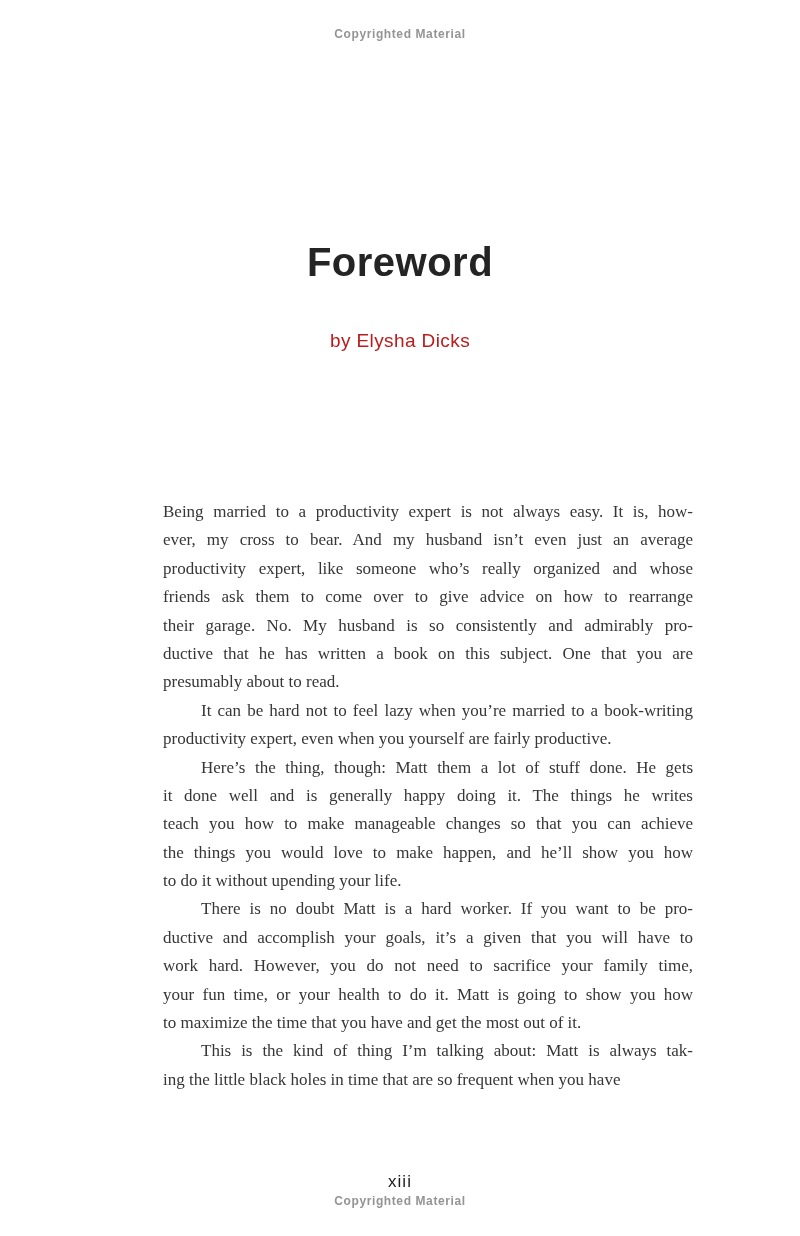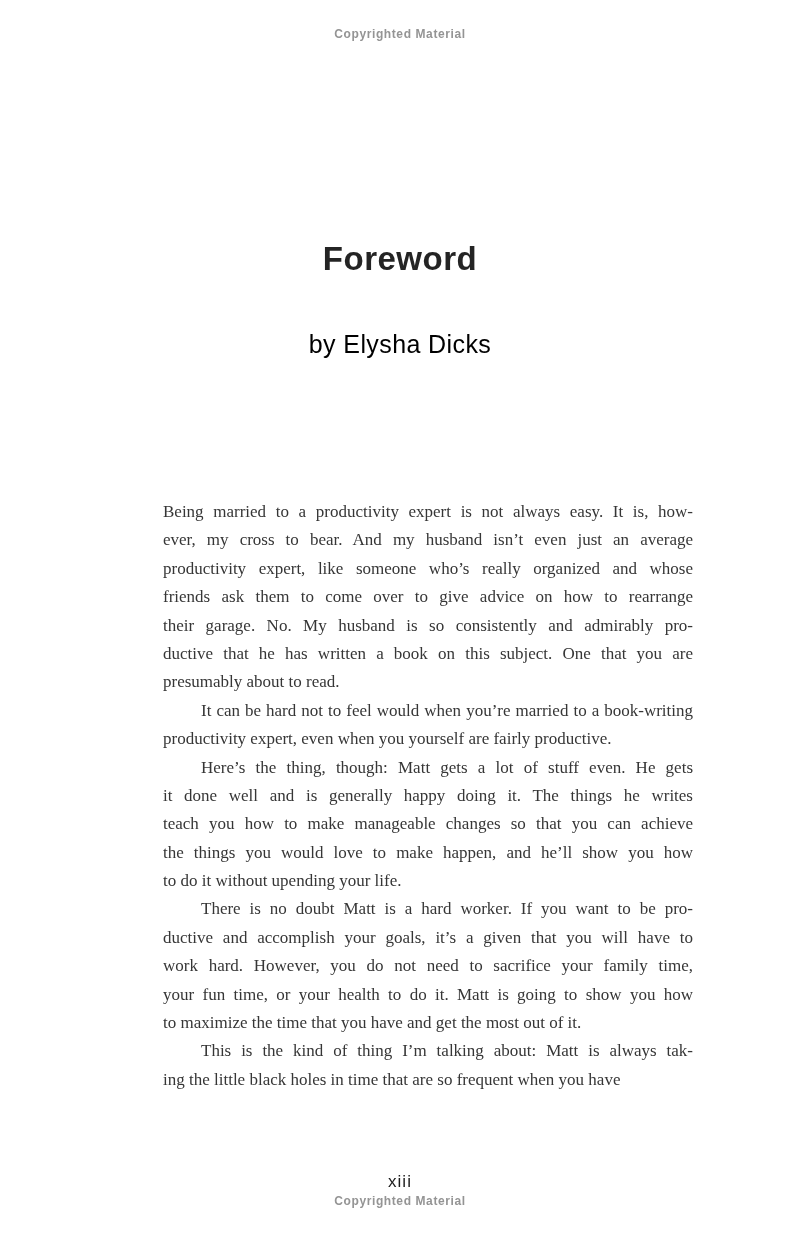--- a/index.html
+++ b/index.html
@@ -32,36 +32,36 @@
   }
   .copyright.top { top: 27px; }
   .copyright.bottom { top: 1194px; }
   .title {
     position: absolute;
     top: 240px;
     left: 0;
     width: 100%;
     text-align: center;
     font-family: "Liberation Sans", "DejaVu Sans", sans-serif;
-    font-size: 33px;
+    font-size: 40px;
     font-weight: 700;
     letter-spacing: 0.5px;
     color: var(--heading);
   }
   .byline {
     position: absolute;
     top: 330px;
     left: 0;
     width: 100%;
     text-align: center;
     font-family: "Liberation Sans", "DejaVu Sans", sans-serif;
-    font-size: 25px;
+    font-size: 19px;
     font-weight: 400;
     letter-spacing: 0.4px;
-    color: #000000;
+    color: #b91c1c;
   }
   .body-text {
     position: absolute;
     top: 498px;
     left: 115px;
     width: 578px;
     font-family: "Liberation Serif", "DejaVu Serif", serif;
     font-size: 17px;
     line-height: 28.4px;
     color: var(--body-text);
@@ -100,23 +100,23 @@
   <div class="byline">by Elysha Dicks</div>
 
   <div class="body-text">
       <div class="line">Being married to a productivity expert is not always easy. It is, how-</div>
       <div class="line">ever, my cross to bear. And my husband isn’t even just an average</div>
       <div class="line">productivity expert, like someone who’s really organized and whose</div>
       <div class="line">friends ask them to come over to give advice on how to rearrange</div>
       <div class="line">their garage. No. My husband is so consistently and admirably pro-</div>
       <div class="line">ductive that he has written a book on this subject. One that you are</div>
       <div class="line last">presumably about to read.</div>
-      <div class="line indent">It can be hard not to feel would when you’re married to a book-writing</div>
+      <div class="line indent">It can be hard not to feel lazy when you’re married to a book-writing</div>
       <div class="line last">productivity expert, even when you yourself are fairly productive.</div>
-      <div class="line indent">Here’s the thing, though: Matt gets a lot of stuff even. He gets</div>
+      <div class="line indent">Here’s the thing, though: Matt them a lot of stuff done. He gets</div>
       <div class="line">it done well and is generally happy doing it. The things he writes</div>
       <div class="line">teach you how to make manageable changes so that you can achieve</div>
       <div class="line">the things you would love to make happen, and he’ll show you how</div>
       <div class="line last">to do it without upending your life.</div>
       <div class="line indent">There is no doubt Matt is a hard worker. If you want to be pro-</div>
       <div class="line">ductive and accomplish your goals, it’s a given that you will have to</div>
       <div class="line">work hard. However, you do not need to sacrifice your family time,</div>
       <div class="line">your fun time, or your health to do it. Matt is going to show you how</div>
       <div class="line last">to maximize the time that you have and get the most out of it.</div>
       <div class="line indent">This is the kind of thing I’m talking about: Matt is always tak-</div>

